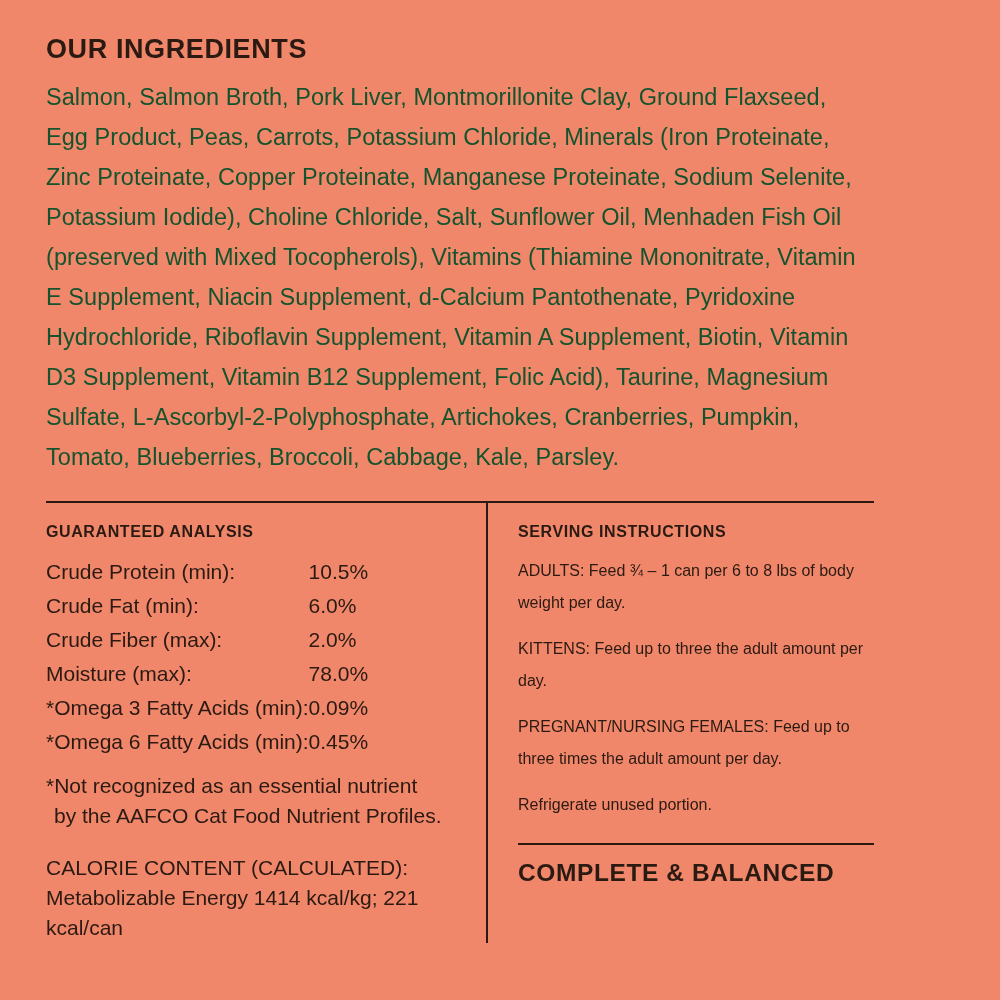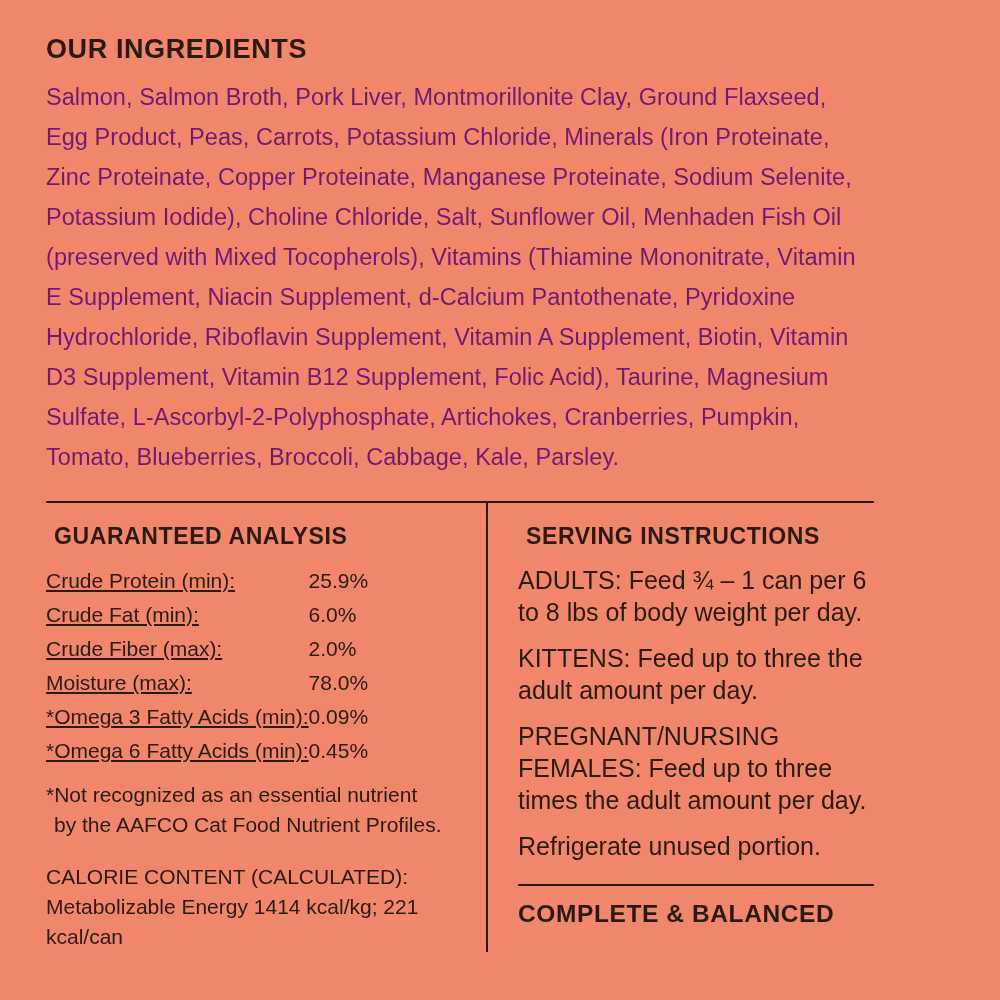--- a/index.html
+++ b/index.html
@@ -27,21 +27,21 @@
     font-size: 27px;
     font-weight: bold;
     letter-spacing: 0.6px;
     color: #2b1a12;
     margin: 0 0 12px 0;
     text-transform: uppercase;
   }
   .ingredients-body {
     font-size: 23.5px;
     line-height: 40px;
-    color: #701a75;
+    color: #14532d;
     letter-spacing: 0.05px;
     margin: 0;
     max-width: 920px;
   }
 
   
   .rule {
     height: 2px;
     background: #2b1a12;
     width: 100%;
@@ -68,58 +68,58 @@
     align-self: stretch;
     margin-top: 0;
   }
   .col-right {
     flex: 1;
     padding-top: 20px;
     padding-left: 30px;
     box-sizing: border-box;
   }
   .col-title {
-    font-size: 23px;
+    font-size: 16px;
     font-weight: bold;
     letter-spacing: 0.6px;
-    margin: 0 0 14px 8px;
+    margin: 0 0 14px 0;
     text-transform: uppercase;
   }
 
   
   .ga-table {
     border-collapse: collapse;
     font-size: 21px;
     line-height: 34px;
     width: 100%;
   }
   .ga-table td {
     padding: 0;
     vertical-align: top;
     white-space: nowrap;
   }
-  .ga-label { width: 262px; text-decoration: underline; }
+  .ga-label { width: 262px; }
   .ga-value { }
 
   .note {
     font-size: 21px;
     line-height: 30px;
     margin: 12px 0 0 0;
   }
   .note .indent { display: block; padding-left: 8px; }
 
   .calorie {
     font-size: 21px;
     line-height: 30px;
     margin: 22px 0 0 0;
   }
 
   
   .serve-p {
-    font-size: 25px;
+    font-size: 16px;
     line-height: 32px;
     margin: 0 0 14px 0;
   }
   .serve-p:last-child { margin-bottom: 0; }
 
   .rule-bottom {
     margin-top: 22px;
     width: 100%;
   }
   .complete-title {
@@ -142,21 +142,21 @@
 
   <div class="columns">
 
     <div class="col-left">
       <h2 class="col-title">GUARANTEED ANALYSIS</h2>
 
       <table class="ga-table">
         <tbody>
           <tr>
             <td class="ga-label">Crude Protein (min):</td>
-            <td class="ga-value">25.9%</td>
+            <td class="ga-value">10.5%</td>
           </tr>
           <tr>
             <td class="ga-label">Crude Fat (min):</td>
             <td class="ga-value">6.0%</td>
           </tr>
           <tr>
             <td class="ga-label">Crude Fiber (max):</td>
             <td class="ga-value">2.0%</td>
           </tr>
           <tr>

